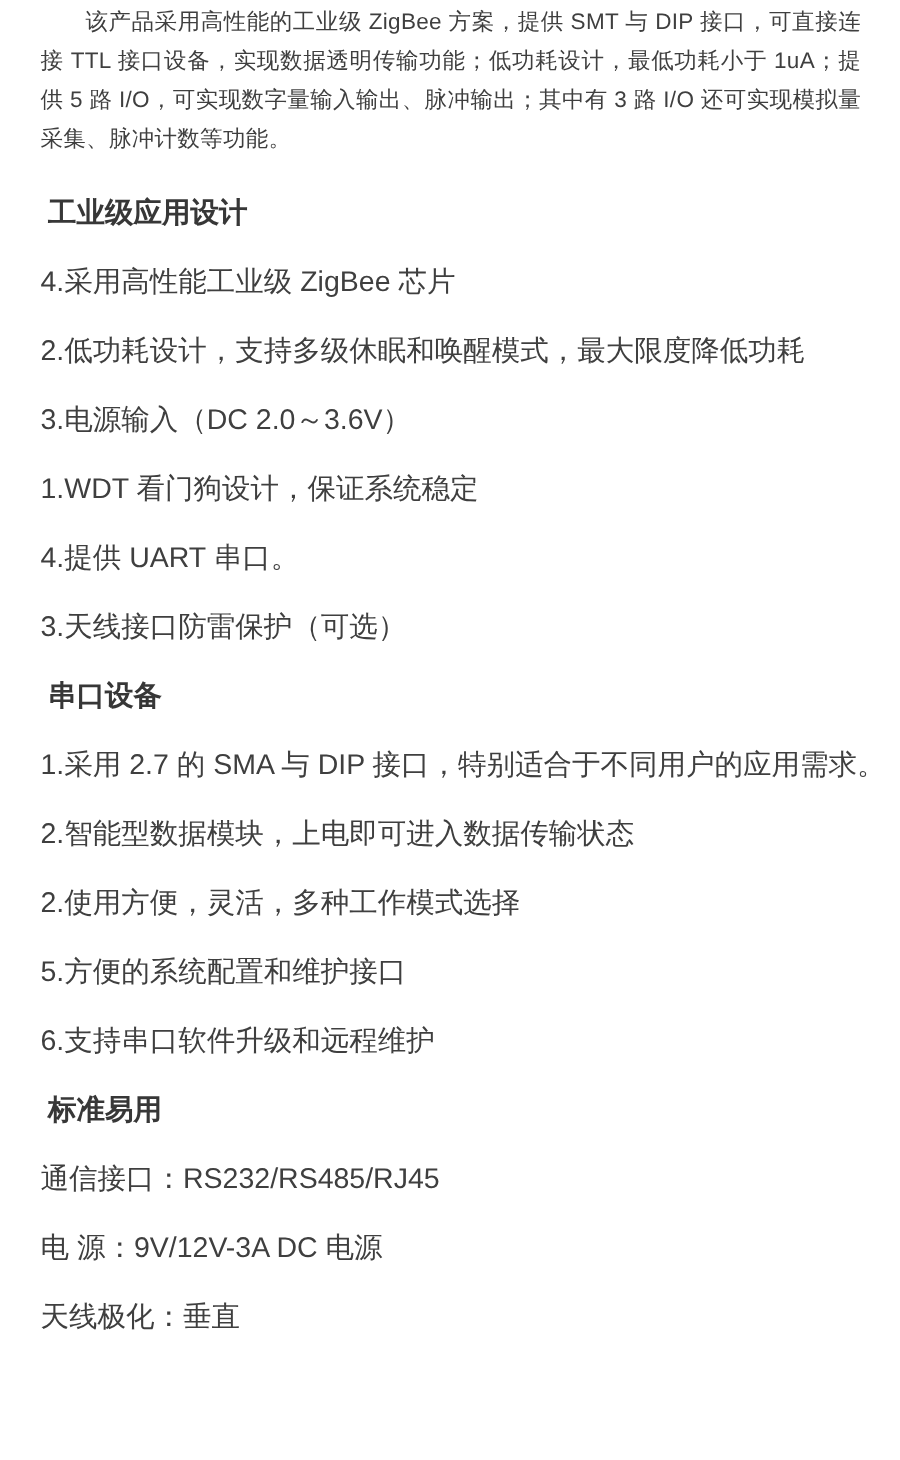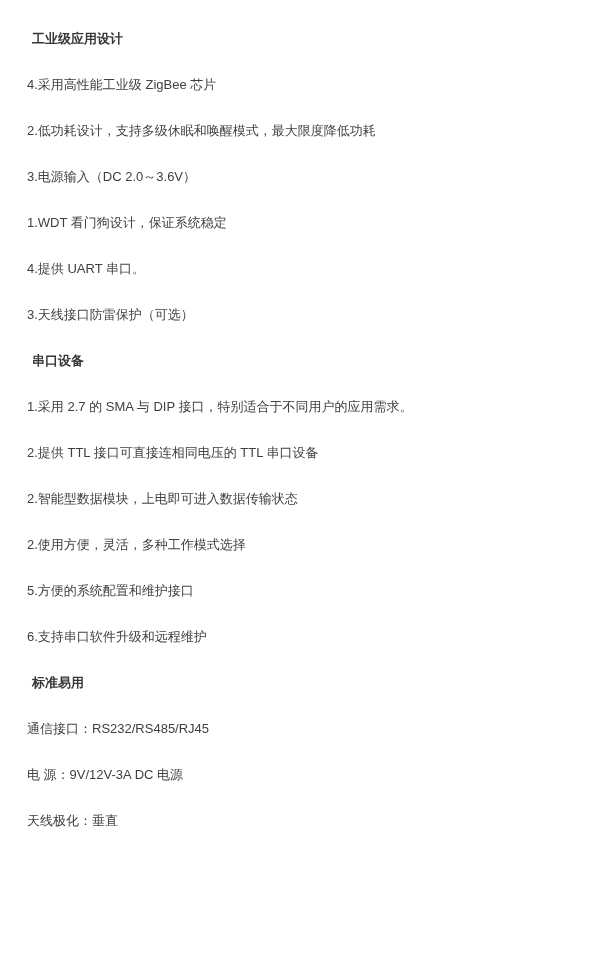--- a/index.html
+++ b/index.html
@@ -20,48 +20,48 @@
   .intro {
     margin: 0 0 4px 0;
     font-size: 15px;
     line-height: 26px;
     text-indent: 2em;
     text-align: justify;
     letter-spacing: 0.2px;
   }
   .block {
     margin: 28px 0 0 0;
-    font-size: 13px;
+    font-size: 19px;
     line-height: 18px;
     white-space: nowrap;
   }
   .heading {
     font-weight: bold;
     color: #373737;
     padding-left: 5px;
   }
 </style>
 </head>
 <body>
 
 <div class="doc">
 
+  <p class="intro">该产品采用高性能的工业级 ZigBee 方案，提供 SMT 与 DIP 接口，可直接连接 TTL 接口设备，实现数据透明传输功能；低功耗设计，最低功耗小于 1uA；提供 5 路 I/O，可实现数字量输入输出、脉冲输出；其中有 3 路 I/O 还可实现模拟量采集、脉冲计数等功能。</p>
 
   <div class="block heading">工业级应用设计</div>
   <div class="block">4.采用高性能工业级 ZigBee 芯片</div>
   <div class="block">2.低功耗设计，支持多级休眠和唤醒模式，最大限度降低功耗</div>
   <div class="block">3.电源输入（DC 2.0～3.6V）</div>
 
   <div class="block">1.WDT 看门狗设计，保证系统稳定</div>
   <div class="block">4.提供 UART 串口。</div>
   <div class="block">3.天线接口防雷保护（可选）</div>
 
   <div class="block heading">串口设备</div>
   <div class="block">1.采用 2.7 的 SMA 与 DIP 接口，特别适合于不同用户的应用需求。</div>
-  <div class="block">2.提供 TTL 接口可直接连相同电压的 TTL 串口设备</div>
   <div class="block">2.智能型数据模块，上电即可进入数据传输状态</div>
   <div class="block">2.使用方便，灵活，多种工作模式选择</div>
   <div class="block">5.方便的系统配置和维护接口</div>
   <div class="block">6.支持串口软件升级和远程维护</div>
 
   <div class="block heading">标准易用</div>
   <div class="block">通信接口：RS232/RS485/RJ45</div>
   <div class="block">电 源：9V/12V-3A DC 电源</div>
   <div class="block">天线极化：垂直</div>
 

